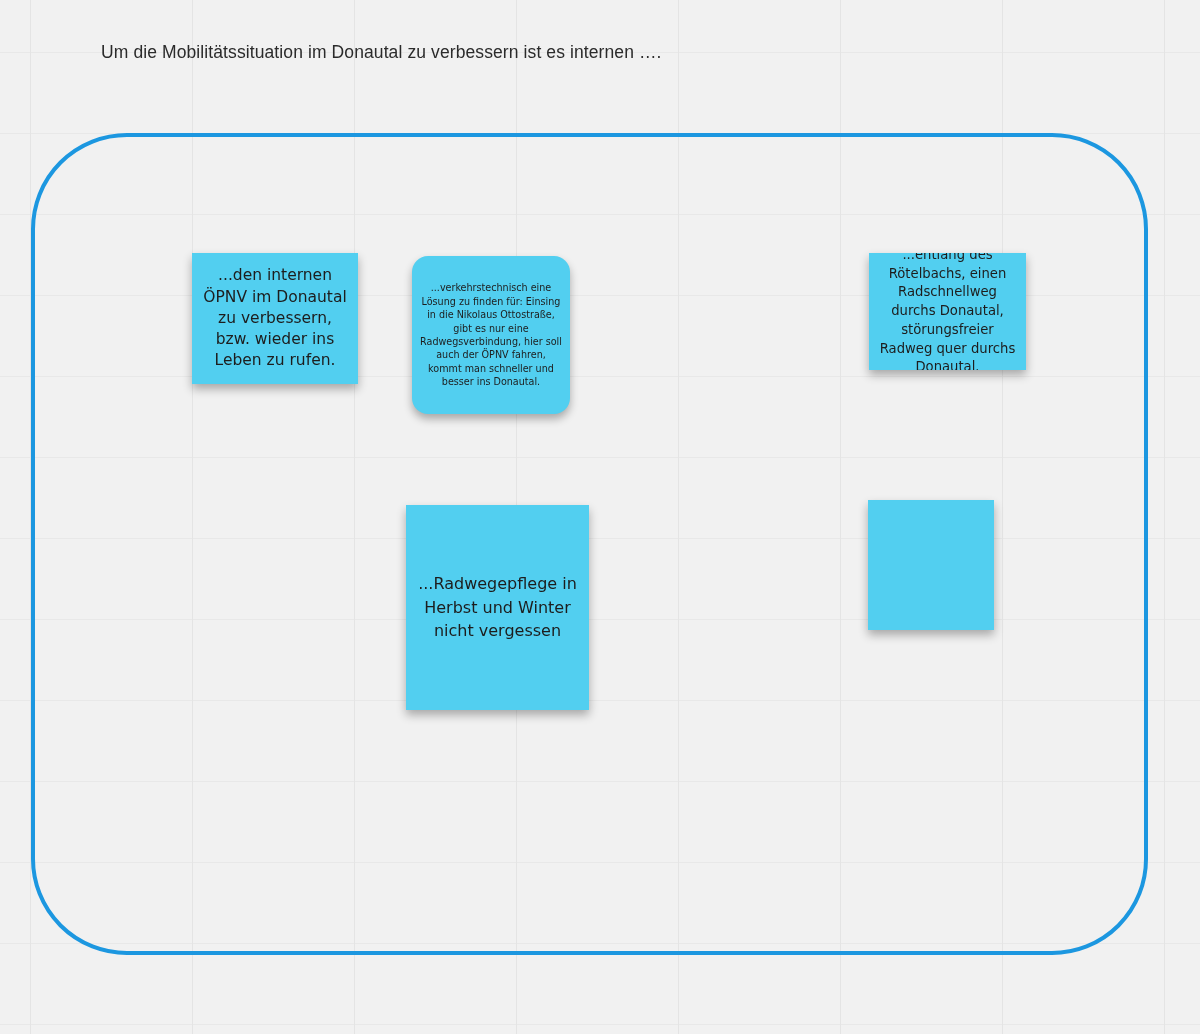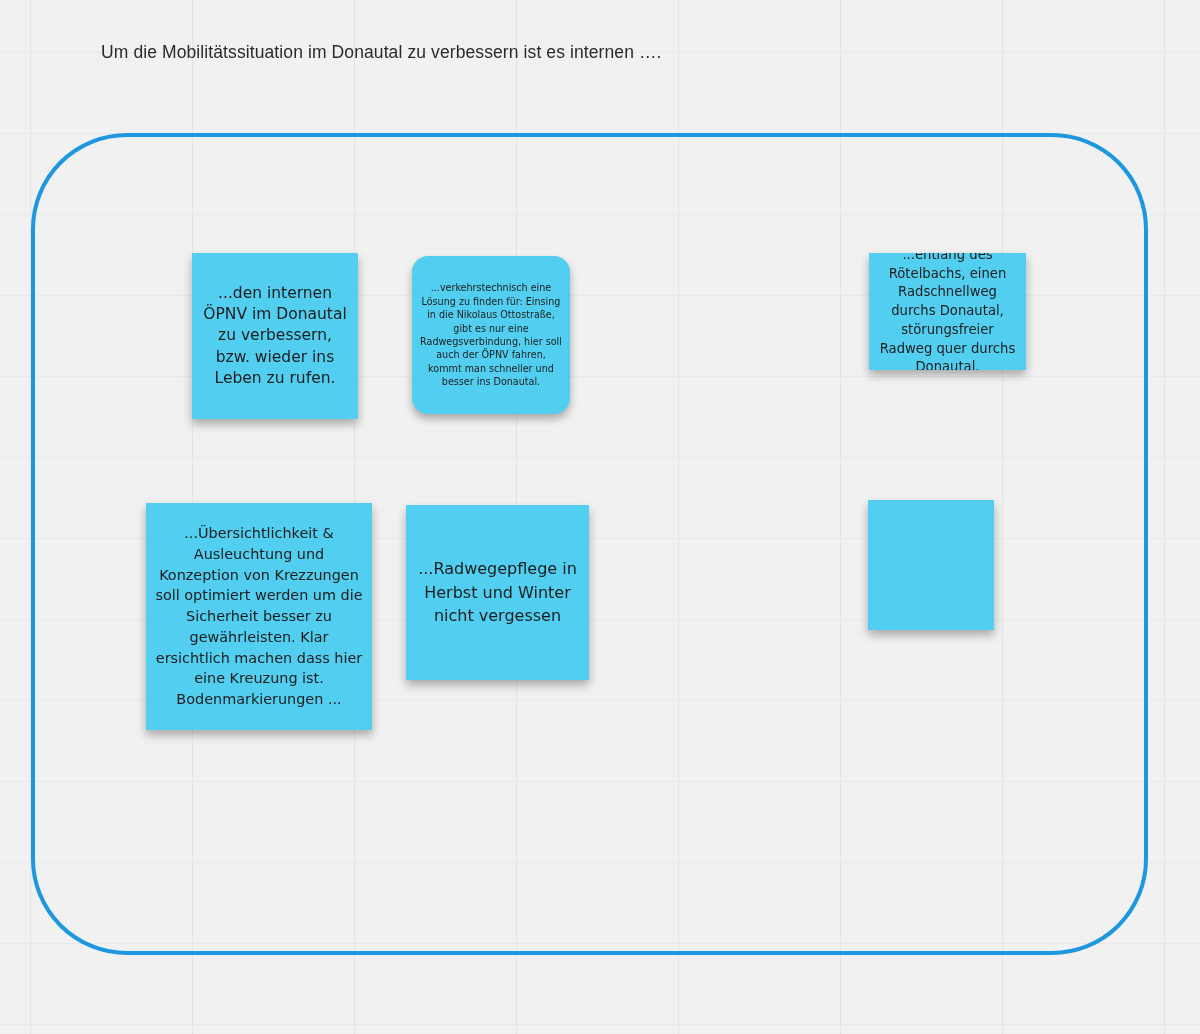--- a/index.html
+++ b/index.html
@@ -67,36 +67,36 @@
     overflow: hidden;
   }
   .sticky .sticky-text {
     display: block;
     width: 100%;
     white-space: pre-line;
     font-family: "DejaVu Sans", sans-serif;
   }
 
   
-  .n1 { left:192px; top:253px;  width:166px; height:166px; }
+  .n1 { left:192px; top:253px;  width:166px; height:131px; }
   .n1 .sticky-text { font-size:15.5px; line-height:1.37; }
 
   .n2 { left:412px; top:256px;  width:158px; height:158px;border-radius:16px; }
   .n2 .sticky-text { font-size:9.6px;  line-height:1.40; }
 
   .n3 { left:633px; top:253px;  width:164px; height:164px; }
   .n3 .sticky-text { font-size:11.6px; line-height:1.43; }
 
   .n4 { left:869px; top:253px;  width:157px; height:117px; }
   .n4 .sticky-text { font-size:13.2px; line-height:1.42; }
 
   .n5 { left:146px; top:503px;  width:226px; height:227px; }
   .n5 .sticky-text { font-size:14.4px; line-height:1.44; }
 
-  .n6 { left:406px; top:505px;  width:183px; height:175px; }
+  .n6 { left:406px; top:505px;  width:183px; height:205px; }
   .n6 .sticky-text { font-size:16px;   line-height:1.48; }
 
   .n7 { left:610px; top:506px;  width:239px; height:239px; }
   .n7 .sticky-text { font-size:15.4px; line-height:1.44; }
 
   .n8 { left:868px; top:500px;  width:126px; height:130px; }
 </style>
 </head>
 <body>
 
@@ -112,23 +112,20 @@
 
   <div class="sticky n2">
     <span class="sticky-text">...verkehrstechnisch eine Lösung zu finden für: Einsing in die Nikolaus Ottostraße, gibt es nur eine Radwegsverbindung, hier soll auch der ÖPNV fahren, kommt man schneller und besser ins Donautal.</span>
   </div>
 
 
   <div class="sticky n4">
     <span class="sticky-text">...entlang des Rötelbachs, einen Radschnellweg durchs Donautal, störungsfreier Radweg quer durchs Donautal.</span>
   </div>
 
-  <div class="sticky n5">
-    <span class="sticky-text">...Übersichtlichkeit &amp; Ausleuchtung und Konzeption von Krezzungen soll optimiert werden um die Sicherheit besser zu gewährleisten. Klar ersichtlich machen dass hier eine Kreuzung ist. Bodenmarkierungen ...</span>
-  </div>
 
   <div class="sticky n6">
     <span class="sticky-text">...Radwegepflege in Herbst und Winter nicht vergessen</span>
   </div>
 
 
   <div class="sticky n8">
     <span class="sticky-text"></span>
   </div>
 

